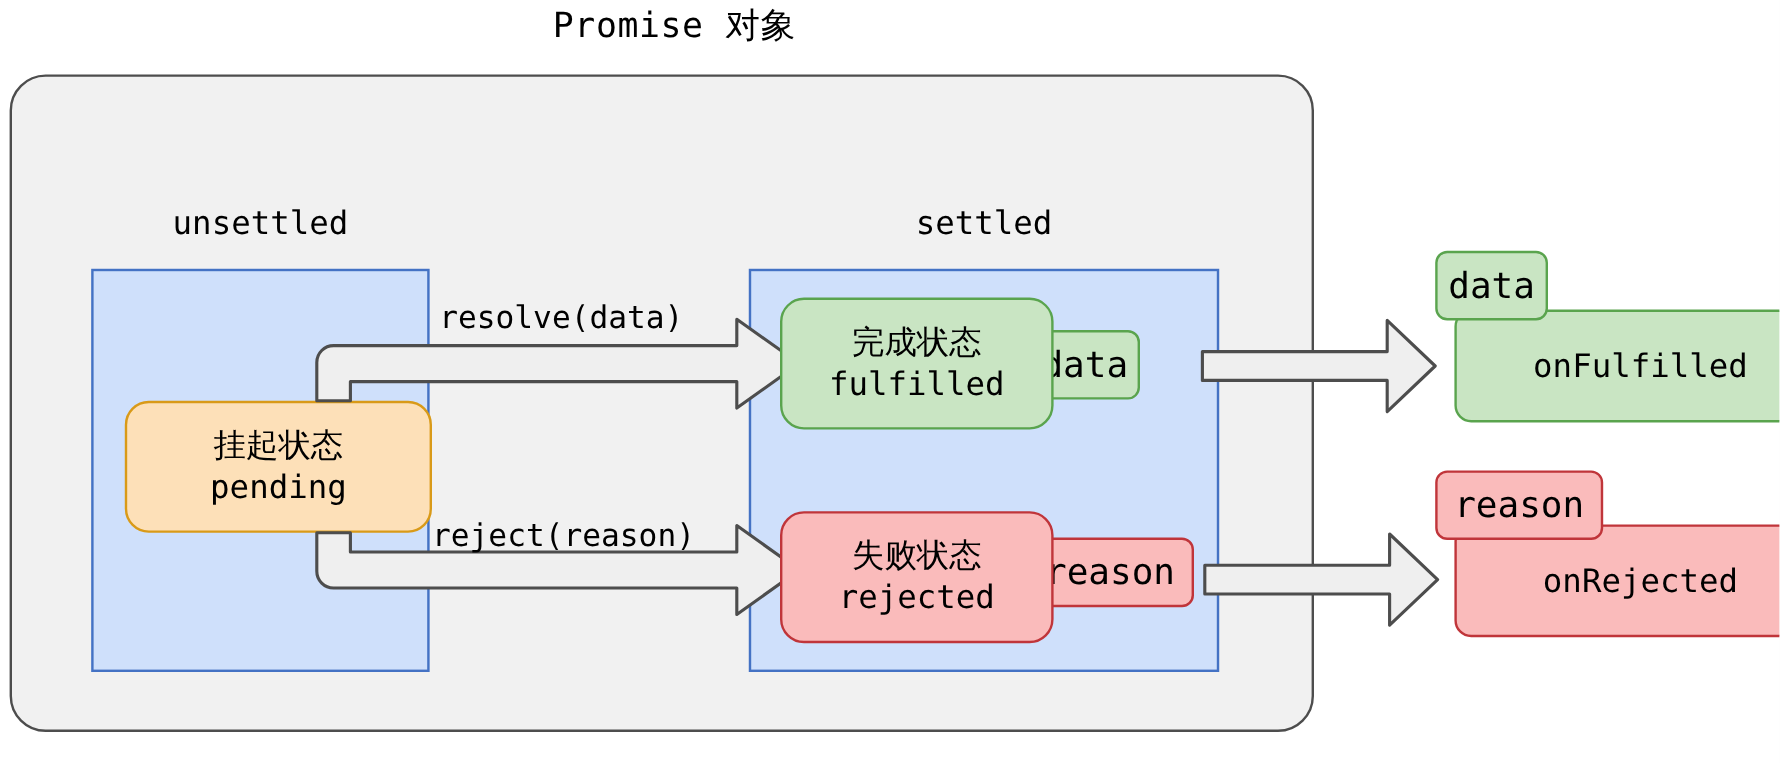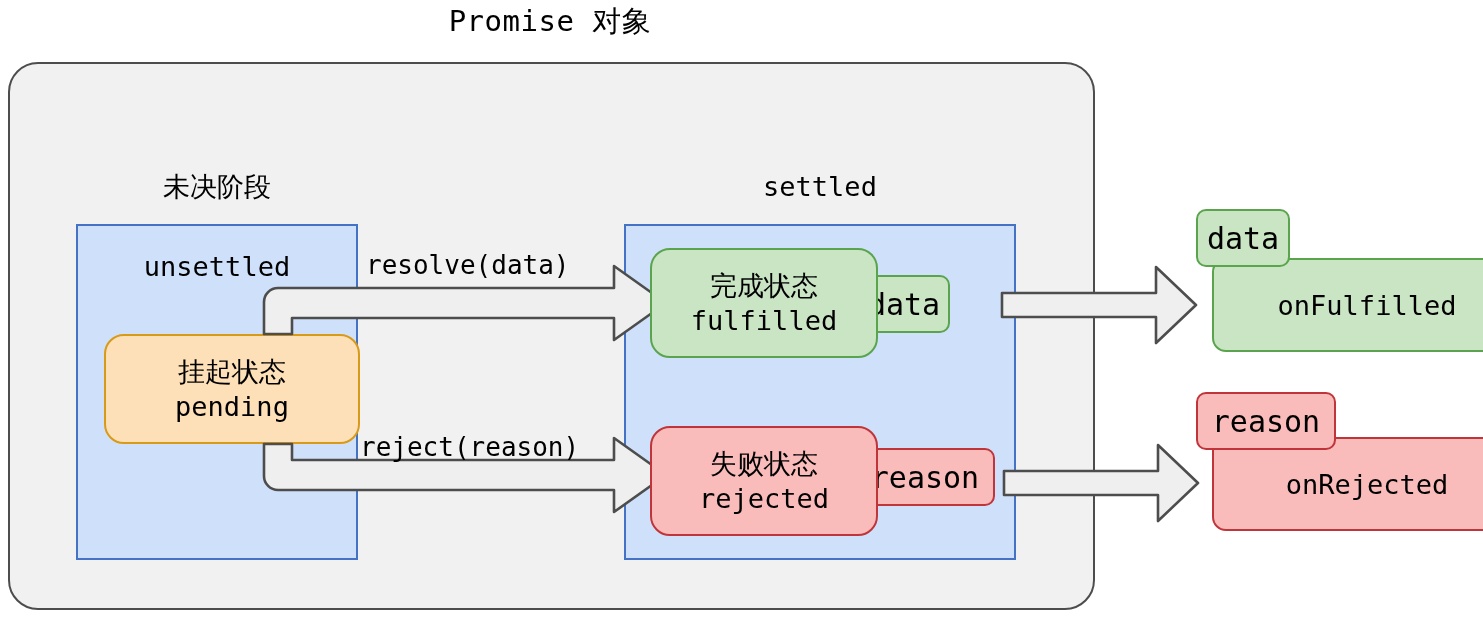--- a/index.html
+++ b/index.html
@@ -21,20 +21,21 @@
   
   .title {
     position: absolute;
     left: 0; top: 2px;
     width: 1100px;
     text-align: center;
     font-size: 29px;
     letter-spacing: 0.5px;
     color: #000000;
     white-space: pre;
+    padding-left: 12px;
   }
 
   
   .outer-panel {
     position: absolute;
     left: 8px; top: 62px;
     width: 1087px; height: 548px;
     background: #f1f1f1;
     border: 2.5px solid #4d4d4d;
     border-radius: 30px;
@@ -196,21 +197,20 @@
 <div id="stage">
 
   <div class="title">Promise 对象</div>
 
   <div class="outer-panel"></div>
 
   <div class="blue-region" id="region-unsettled"></div>
   <div class="blue-region" id="region-settled"></div>
 
   <div class="phase-head" id="phase-unsettled">
-    <span class="cn">未决阶段</span>
     <span class="en">unsettled</span>
   </div>
   <div class="phase-head" id="phase-settled">
     <span class="en">settled</span>
   </div>
 
   <svg class="arrow-layer under" viewBox="0 0 1483 637" width="1483" height="637">
 
     <path class="arrow-shape" d="M 264,334
              L 264,302

